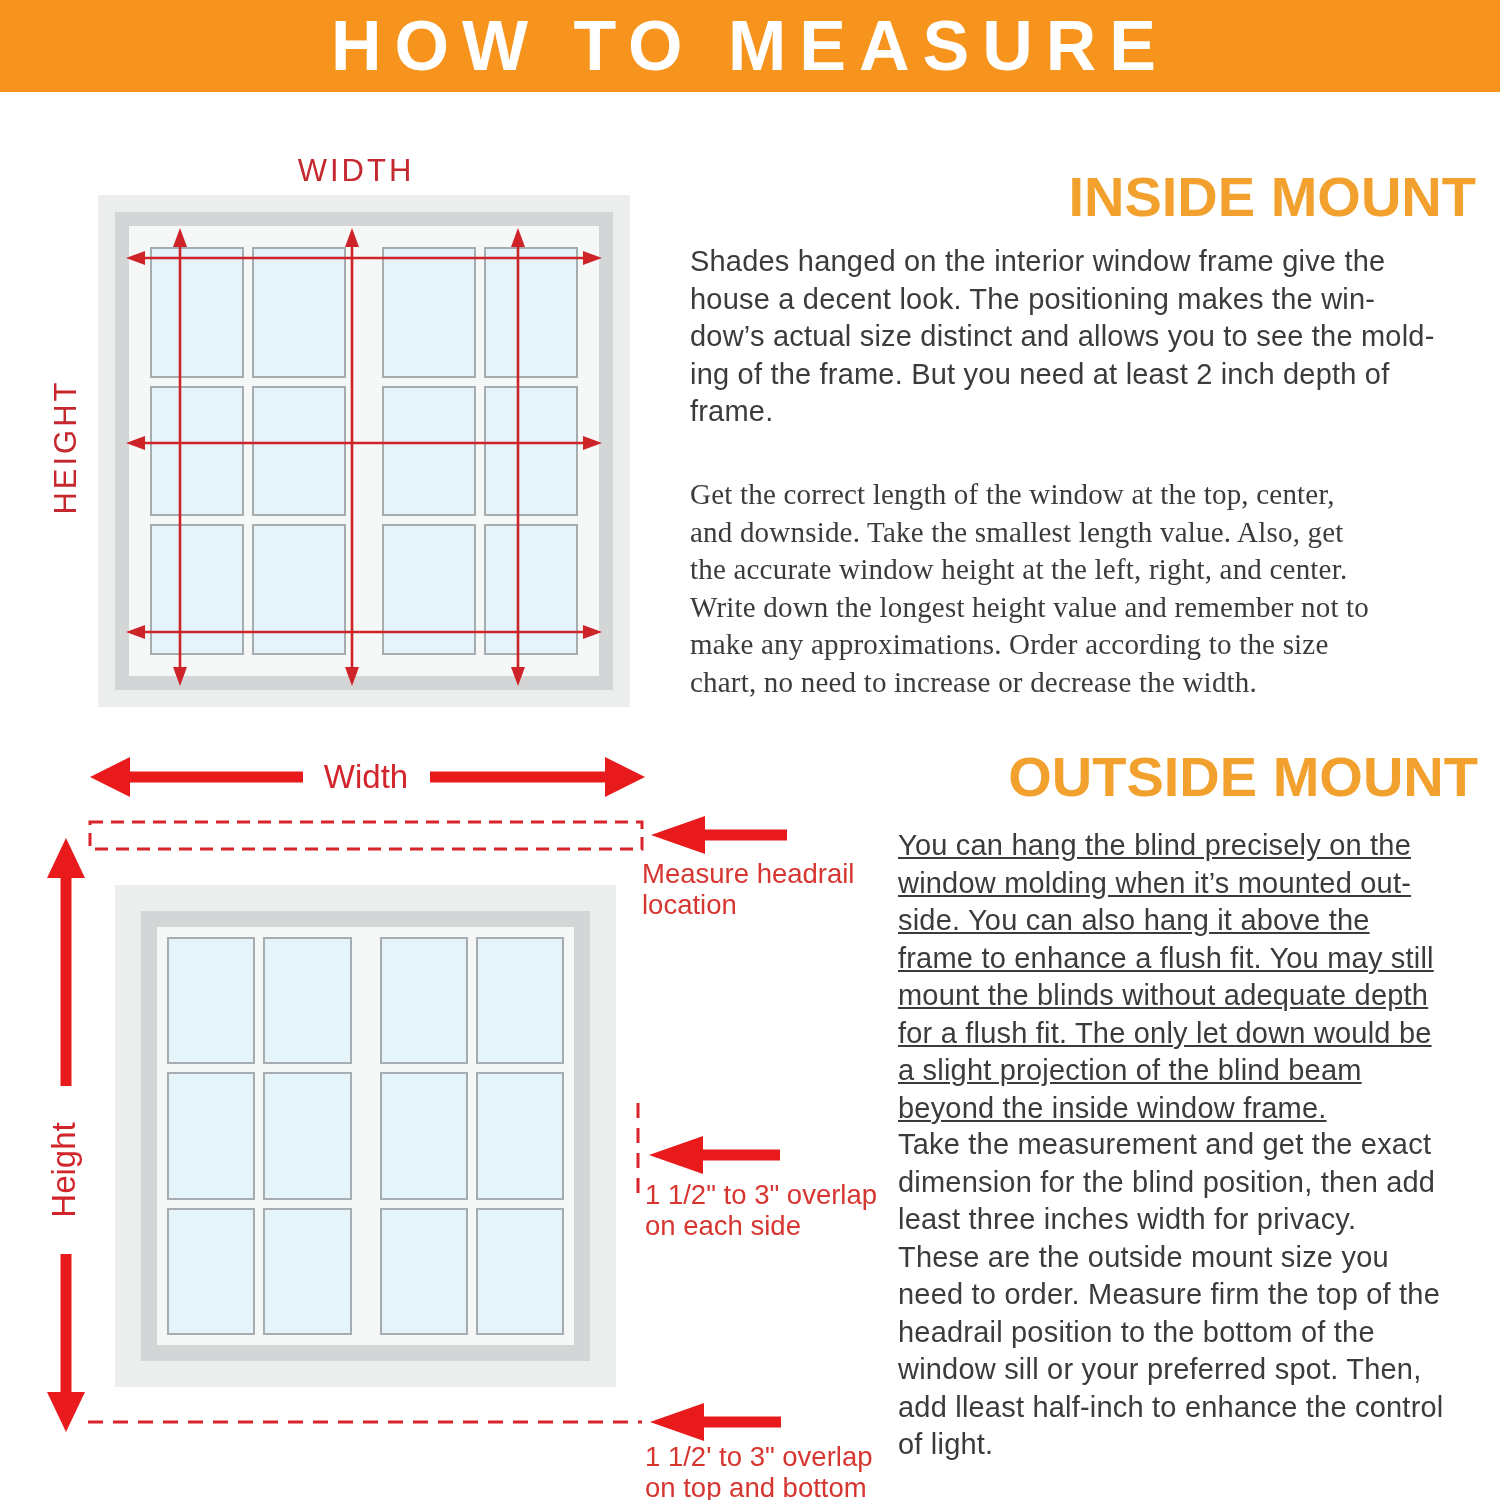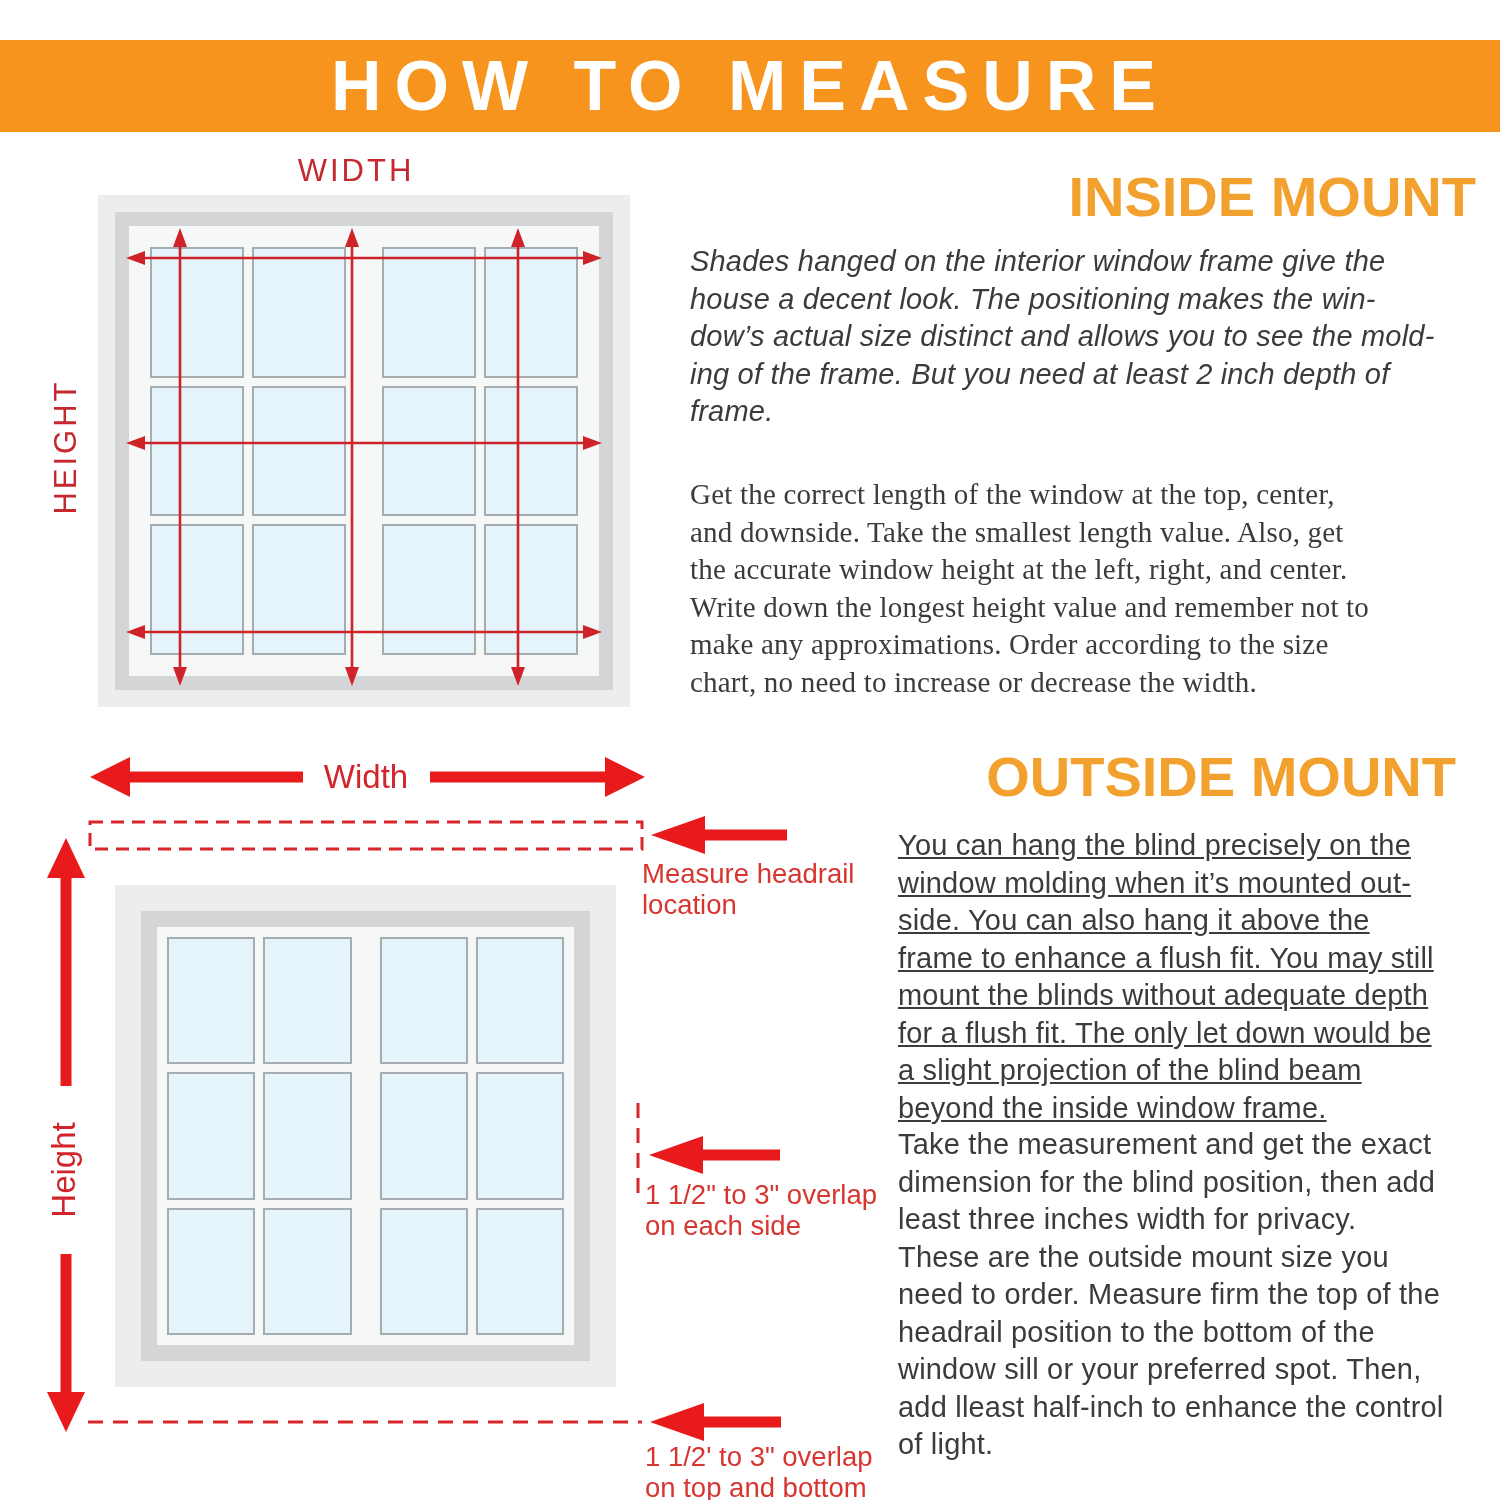--- a/index.html
+++ b/index.html
@@ -1,21 +1,21 @@
 <!DOCTYPE html>
 <html><head>
 <meta charset="utf-8">
 <style>
   html,body{margin:0;padding:0;background:#ffffff;}
   body{width:1500px;height:1500px;position:relative;overflow:hidden;
        font-family:"Liberation Sans", sans-serif;}
 
   
   .header-bar{position:absolute;left:0;top:0;width:1500px;height:92px;
-    background:#F7941E;display:flex;align-items:center;justify-content:center;margin-top:40px;}
+    background:#F7941E;display:flex;align-items:center;justify-content:center;}
   .header-title{color:#ffffff;font-size:70px;font-weight:bold;letter-spacing:13px;
     white-space:nowrap;}
 
   
   .section-heading{position:absolute;text-align:right;font-size:56px;font-weight:bold;
     color:#F2A02E;white-space:nowrap;}
   .body-para{position:absolute;font-size:29px;line-height:37.5px;color:#3b3b3b;
     white-space:pre-line;letter-spacing:0.2px;}
 
   
@@ -182,34 +182,34 @@
 location</div>
 
 <div class="red-note" style="left:645px;top:1179px;">1 1/2" to 3" overlap
 on each side</div>
 
 <div class="red-note" style="left:645px;top:1441px;">1 1/2' to 3" overlap
 on top and bottom</div>
 
 <div class="section-heading" style="left:690px;top:164px;width:786px;">INSIDE MOUNT</div>
 
-<div class="body-para" style="left:690px;top:243px;width:800px;font-style:italic;">Shades hanged on the interior window frame give the
+<div class="body-para" style="left:690px;top:243px;width:800px;">Shades hanged on the interior window frame give the
 house a decent look. The positioning makes the win-
 dow’s actual size distinct and allows you to see the mold-
 ing of the frame. But you need at least 2 inch depth of
 frame.</div>
 
 <div class="body-para" style="left:690px;top:476px;width:800px;font-family:Liberation Serif, serif;">Get the correct length of the window at the top, center,
 and downside. Take the smallest length value. Also, get
 the accurate window height at the left, right, and center.
 Write down the longest height value and remember not to
 make any approximations. Order according to the size
 chart, no need to increase or decrease the width.</div>
 
-<div class="section-heading" style="left:916px;top:744px;width:540px;">OUTSIDE MOUNT</div>
+<div class="section-heading" style="left:938px;top:744px;width:540px;">OUTSIDE MOUNT</div>
 
 <div class="body-para" style="left:898px;top:827px;width:590px;text-decoration:underline;">You can hang the blind precisely on the
 window molding when it’s mounted out-
 side. You can also hang it above the
 frame to enhance a flush fit. You may still
 mount the blinds without adequate depth
 for a flush fit. The only let down would be
 a slight projection of the blind beam
 beyond the inside window frame.</div>
 

